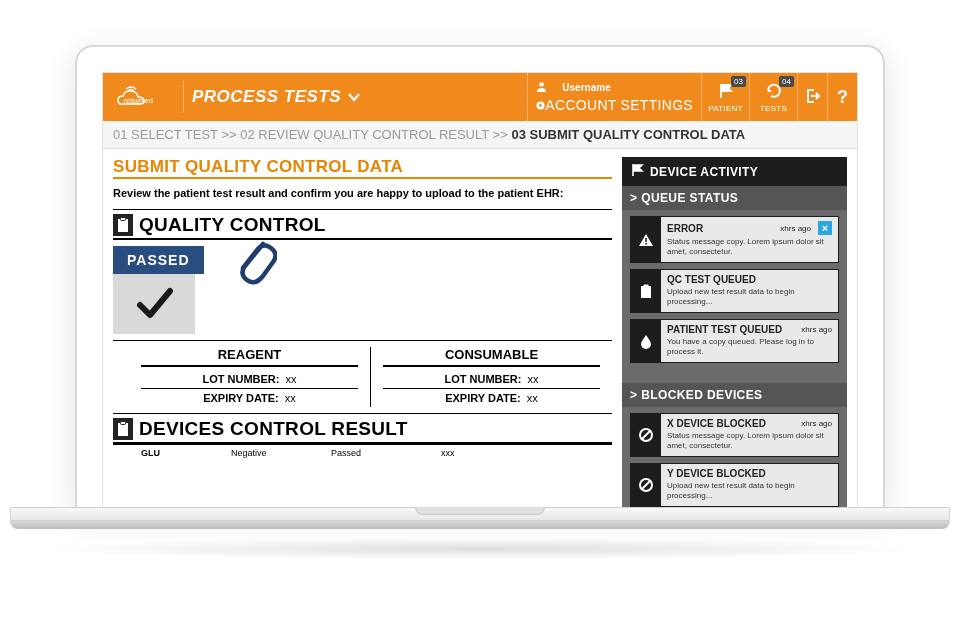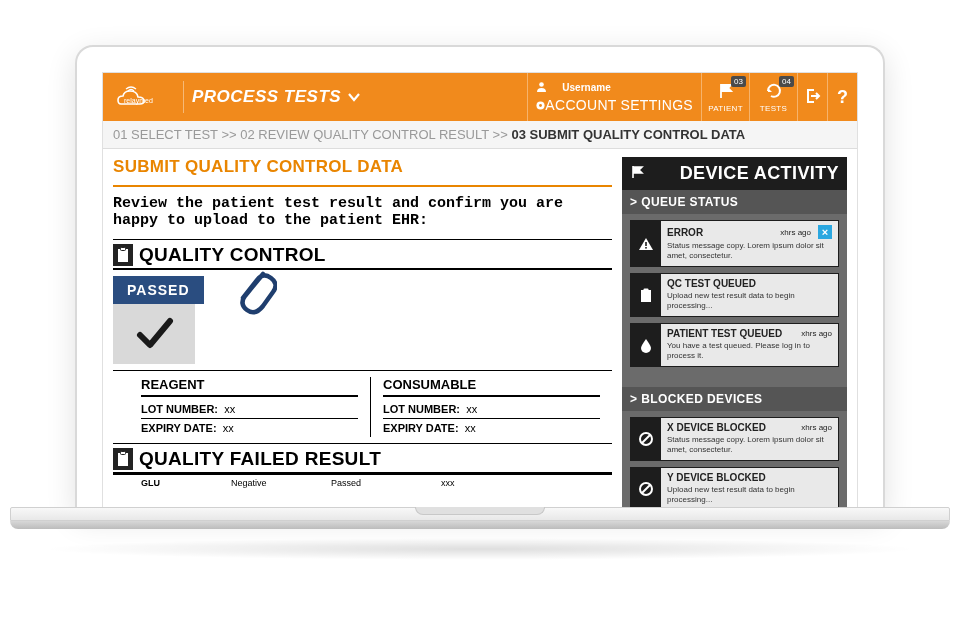--- a/index.html
+++ b/index.html
@@ -53,22 +53,22 @@
   .icon-col .lbl { margin-top: 2px; letter-spacing: 0.3px; }
   .badge { position: absolute; top: 3px; right: 3px; background: #4a4a4a; color: #fff; font-size: 8px; padding: 1px 3px; border-radius: 2px; }
 
   
   .crumbs { background: #f5f5f5; border-bottom: 1px solid #ddd; padding: 6px 10px; font-size: 13px; color: #999; }
   .crumbs b { color: #333; }
 
   
   .body { display: flex; gap: 10px; padding: 8px 10px 0 10px; }
   .main { flex: 1; min-width: 0; }
-  h1.page-title { color: #e98500; font-size: 17px; letter-spacing: 0.3px; padding-bottom: 8px; border-bottom: 2px solid #e98500; }
-  .instr { font-size: 15px; font-weight: bold; margin: 8px 0 10px; font-family: Liberation Mono, monospace; }
+  h1.page-title { color: #e98500; font-size: 17px; letter-spacing: 0.3px; padding-bottom: 0; border-bottom: 2px solid #e98500; }
+  .instr { font-size: 11px; font-weight: bold; margin: 8px 0 10px; }
 
   .card { border: 1px solid #000; border-left: none; border-right: none; margin-bottom: 0; }
   .card.no-bottom { border-bottom: none; }
   .card-h { display: flex; align-items: center; gap: 6px; padding: 4px 0 2px; }
   .clip { width: 20px; height: 22px; background: #232323; display: flex; align-items: center; justify-content: center; }
   .clip svg { display: block; }
   .card-title { font-size: 19px; font-weight: bold; letter-spacing: 0.3px; }
   .hr { height: 2px; background: #000; }
   .thin-hr { height: 1px; background: #000; }
 
@@ -76,36 +76,36 @@
   .meta { flex: 1; padding: 4px 8px 8px 28px; }
   .meta-row { border-bottom: 1px solid #000; padding: 3px 0 2px; font-size: 9px; }
   .meta-row .k { font-weight: bold; }
   .meta-row .v { font-size: 9px; }
   .status-col { width: 160px; padding: 6px 0 6px 0; position: relative; }
   .status-badge { background: #2a4d80; color: #fff; font-weight: bold; font-size: 14px; letter-spacing: 1px; padding: 6px 14px; display: inline-block; }
   .status-box { width: 82px; height: 62px; background: #d9d9d9; margin-top: -2px; display: flex; align-items: center; justify-content: center; }
   .paperclip { position: absolute; right: -4px; top: -6px; }
 
   .rc { display: flex; padding: 6px 0 6px 28px; gap: 0; }
-  .rc-col { flex: 1; padding-right: 12px; }
+  .rc-col { flex: 1; padding-right: 12px; text-align: center; }
   .rc-col.right { border-left: 1px solid #000; padding-left: 12px; }
   .rc-title { font-weight: bold; font-size: 13px; border-bottom: 2px solid #000; padding-bottom: 3px; margin-bottom: 3px; }
   .rc-row { font-size: 11px; padding: 3px 0; border-bottom: 1px solid #000; }
   .rc-row:last-child { border-bottom: none; }
   .rc-row b { font-weight: bold; }
 
   .res-head { display: flex; font-size: 10px; font-weight: bold; padding: 4px 0 3px 28px; }
   .res-head > div, .res-row > div { padding-right: 8px; }
   .c-obs { width: 90px; } .c-val { width: 100px; } .c-pf { width: 110px; } .c-com { flex: 1; }
   .res-row { display: flex; font-size: 9px; padding: 3px 0 3px 28px; border-top: 1px solid #000; }
   .res-row .c-obs { font-weight: bold; }
 
   
   .side { width: 225px; background: #6b6b6b; padding: 0 0 8px 0; color: #fff; align-self: flex-start; }
-  .side-h { background: #1d1d1d; display: flex; align-items: center; padding: 6px 8px; font-weight: bold; font-size: 18px; letter-spacing: 0.4px; justify-content: space-between; }
+  .side-h { background: #1d1d1d; display: flex; align-items: center; gap: 6px; padding: 6px 8px; font-weight: bold; font-size: 12px; letter-spacing: 0.4px; }
   .side-sub { background: #555; padding: 5px 8px; font-size: 12px; font-weight: bold; letter-spacing: 0.4px; }
   .item { margin: 6px 8px 0 8px; background: #e9e9e9; color: #222; display: flex; border: 1px solid #1d1d1d; }
   .item-ico { width: 30px; background: #1d1d1d; display: flex; align-items: center; justify-content: center; }
   .item-body { flex: 1; padding: 4px 6px 5px 6px; position: relative; }
   .item-title { font-size: 10px; font-weight: bold; display: flex; justify-content: space-between; align-items: center; }
   .item-desc { font-size: 8px; line-height: 1.25; margin-top: 2px; color: #333; }
   .ago { font-size: 8px; font-weight: normal; }
   .close-x { width: 14px; height: 14px; background: #2aa7e0; color: #fff; display: flex; align-items: center; justify-content: center; font-size: 11px; font-weight: bold; margin-left: 4px; }
 
 </style>
@@ -245,21 +245,21 @@
         </div>
 
         <div class="card no-bottom" style="margin-top:-1px">
           <div class="card-h">
             <span class="clip">
               <svg width="14" height="16" viewBox="0 0 14 16">
                   <rect x="2" y="2" width="10" height="13" fill="#fff"></rect>
                   <rect x="4.5" y="0.5" width="5" height="3" rx="1" fill="#fff" stroke="#232323"></rect>
                 </svg>
             </span>
-            <span class="card-title">QUALITY FAILED RESULT</span>
+            <span class="card-title">DEVICES CONTROL RESULT</span>
           </div>
           <div class="hr"></div>
           <div class="res-row">
             <div class="c-obs">GLU</div>
             <div class="c-val">Negative</div>
             <div class="c-pf">Passed</div>
             <div class="c-com">xxx</div>
           </div>
         </div>
       </div>
@@ -315,21 +315,21 @@
                   <path d="M8 2 Q13 9 13 11 A5 5 0 1 1 3 11 Q3 9 8 2 Z" fill="#fff"></path>
                 </svg>
               </div>
               <div class="item-body">
                 <div class="item-title">
                   <span>PATIENT TEST QUEUED</span>
                   <span style="display:flex;align-items:center;gap:3px">
                     <span class="ago">xhrs ago</span>
                   </span>
                 </div>
-                <div class="item-desc">You have a test queued. Please log in to process it.</div>
+                <div class="item-desc">You have a copy queued. Please log in to process it.</div>
               </div>
             </div>
           </div>
         <div class="side-sub" style="margin-top:20px">&gt; BLOCKED DEVICES</div>
         <div id="blocked-list">
             <div class="item">
               <div class="item-ico">
                 <svg width="16" height="16" viewBox="0 0 16 16">
                   <circle cx="8" cy="8" r="6" fill="none" stroke="#fff" stroke-width="2"></circle>
                   <line x1="4" y1="12" x2="12" y2="4" stroke="#fff" stroke-width="2"></line>

